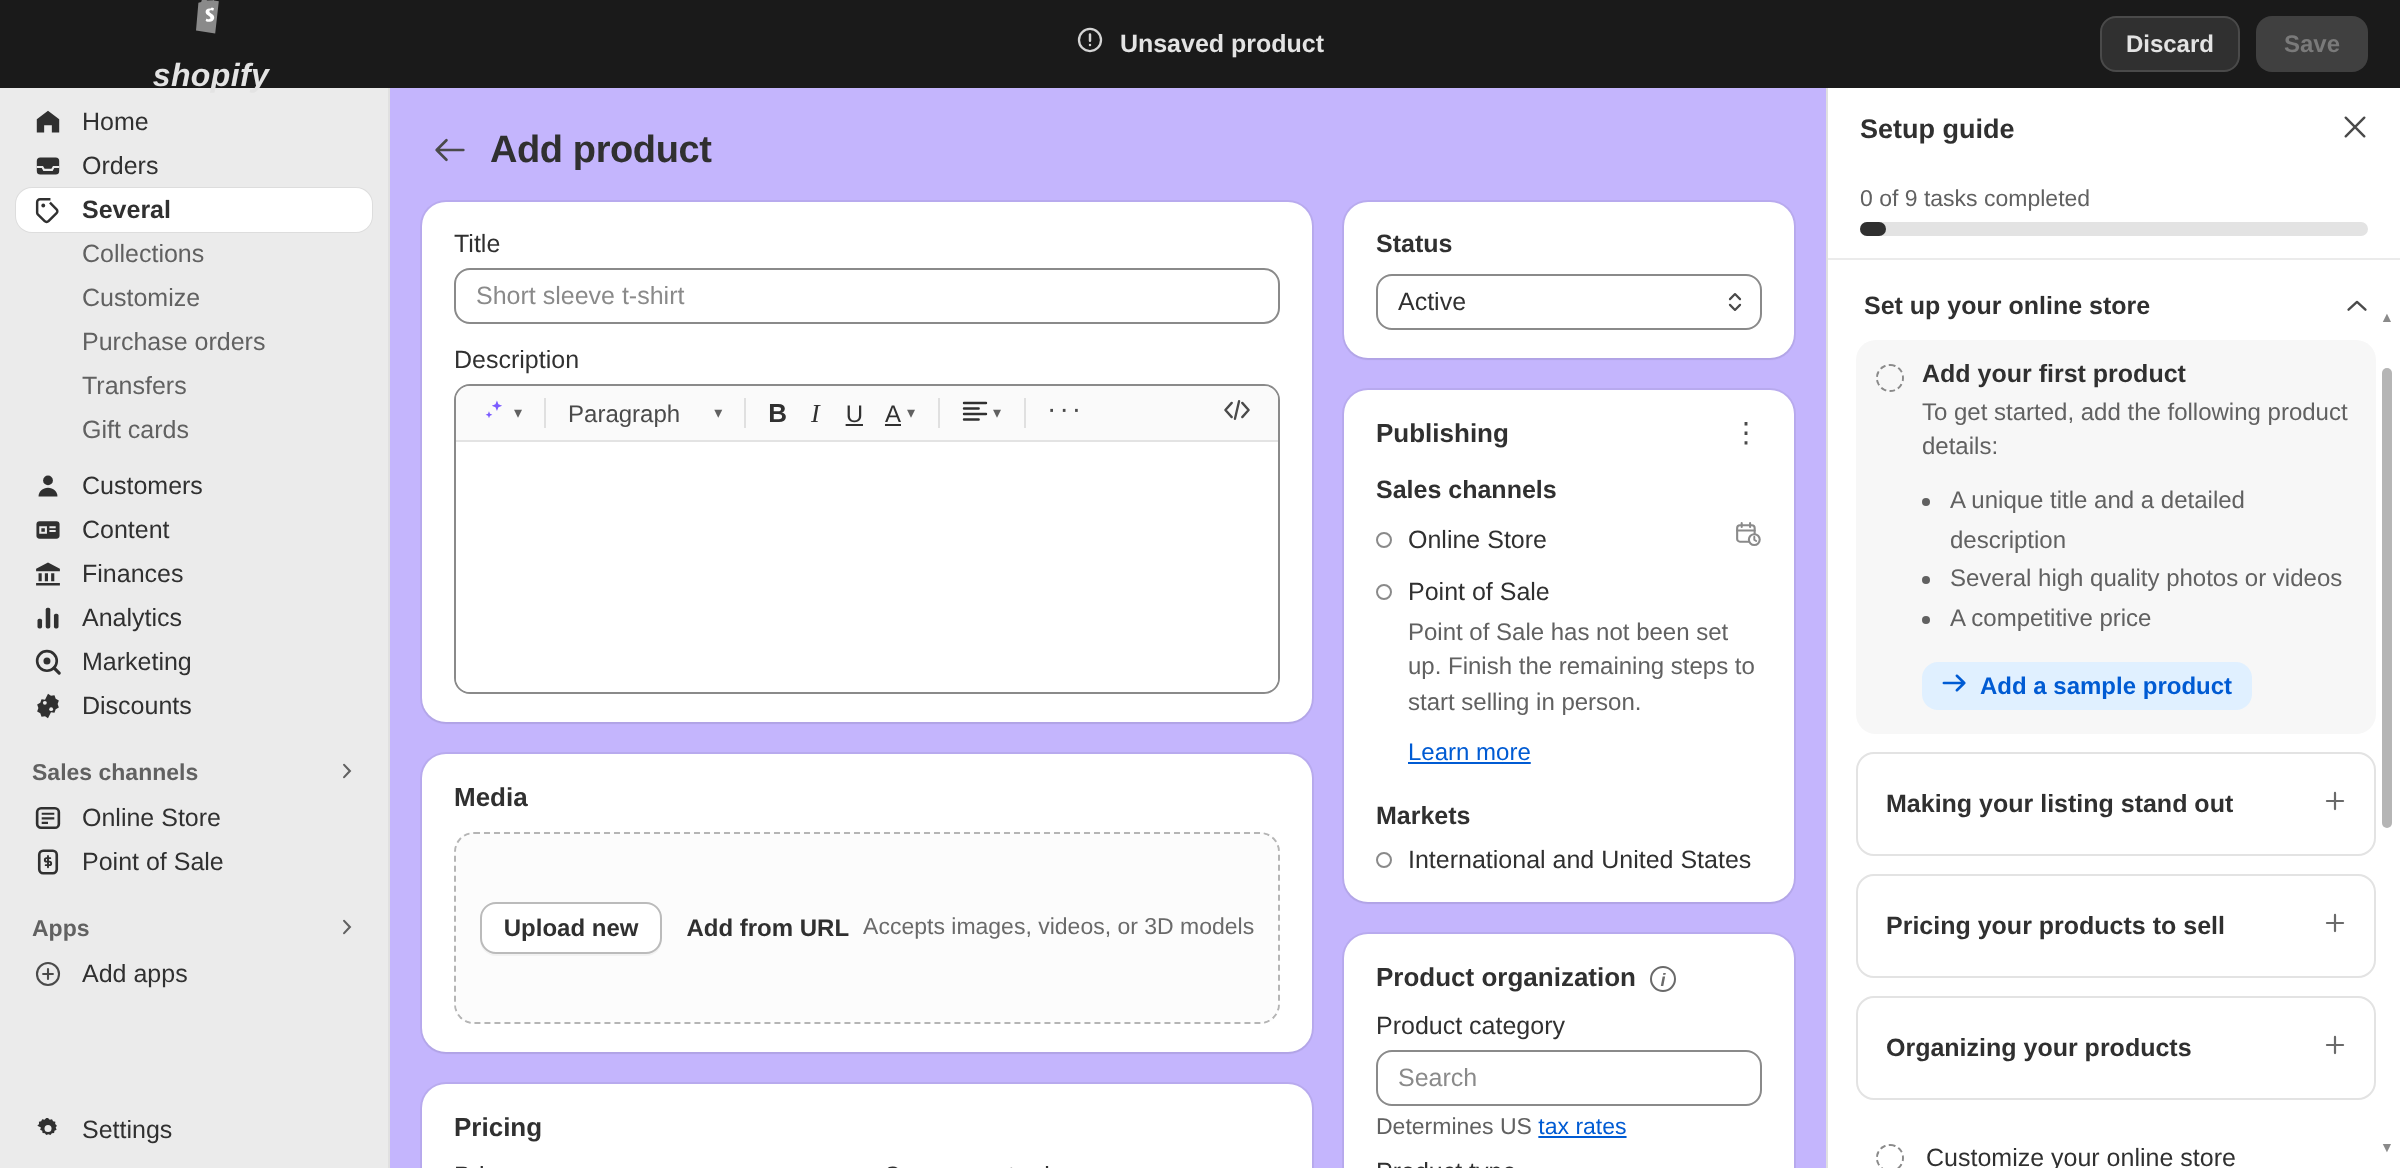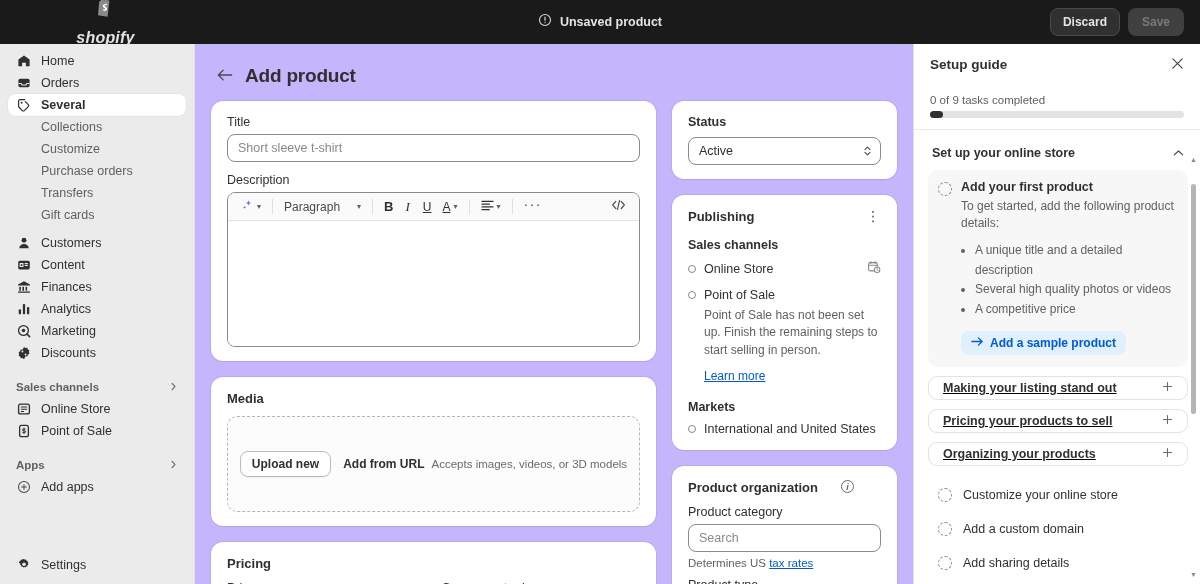--- a/index.html
+++ b/index.html
@@ -196,21 +196,21 @@
   .task-ul { margin: 8px 0 0 14px; }
   .task-ul li { font-size: 12px; color: #616161; line-height: 1.65; }
   .pill-btn {
     display: inline-flex; align-items: center; gap: 6px;
     background: #e0f0ff; color: #005bd3; border-radius: 8px;
     font-size: 12px; font-weight: 600; padding: 5px 10px; margin-top: 11px; cursor: pointer;
   }
   .collapsed-card {
     background: #fff; border: 1px solid #e3e3e3; border-radius: 9px;
     display: flex; align-items: center; justify-content: space-between;
-    padding: 4px 14px; margin-top: 9px; cursor: pointer; text-decoration: underline;
+    padding: 18px 14px; margin-top: 9px; cursor: pointer;
   }
   .collapsed-label { font-size: 12.5px; font-weight: 700; color: #303030; }
   .plus { color: #6a6a6a; font-size: 13px; line-height: 1; }
   .task-row {
     display: flex; align-items: center; gap: 11px; padding: 10px 4px 10px 10px; cursor: pointer;
   }
   .task-row-label { font-size: 12.5px; color: #303030; }
 
   .guide-scrollbar {
     position: absolute; right: 3px; top: 112px; bottom: 6px; width: 7px;
@@ -569,21 +569,21 @@
             <div class="sub-head" style="margin-top:16px">Markets</div>
             <div class="channel-row">
               <div class="channel-left">
                 <span class="radio-circle"></span>
                 <span class="channel-name">International and United States</span>
               </div>
             </div>
           </section>
 
           <section class="card">
-            <div style="display:flex;align-items:flex-start;gap:23px;margin-bottom:10px">
+            <div style="display:flex;align-items:flex-end;gap:7px;margin-bottom:10px">
               <span class="card-title" style="margin:0">Product organization</span>
               <span class="info-icon">i</span>
             </div>
             <div class="field-label">Product category</div>
             <input class="input" placeholder="Search" style="">
             <div class="help-text">
               <span>Determines US</span>
               <span class="link-blue" style="font-size:11.5px">tax rates</span>
             </div>
             <div class="field-label" style="margin-top:9px">Product type</div>

